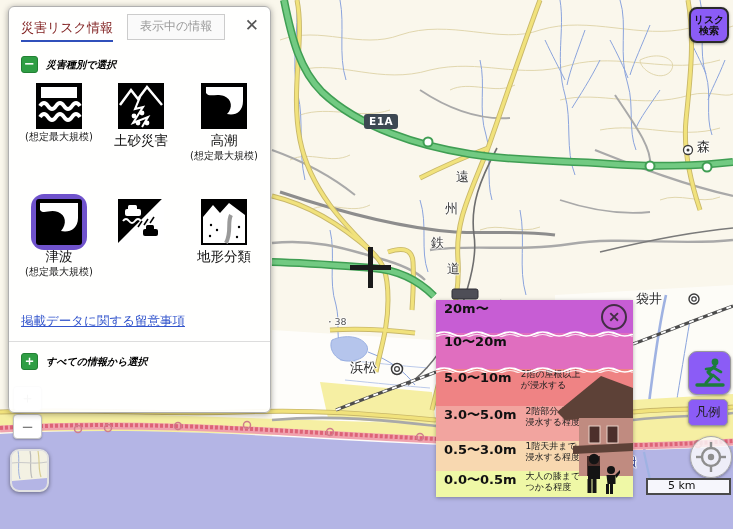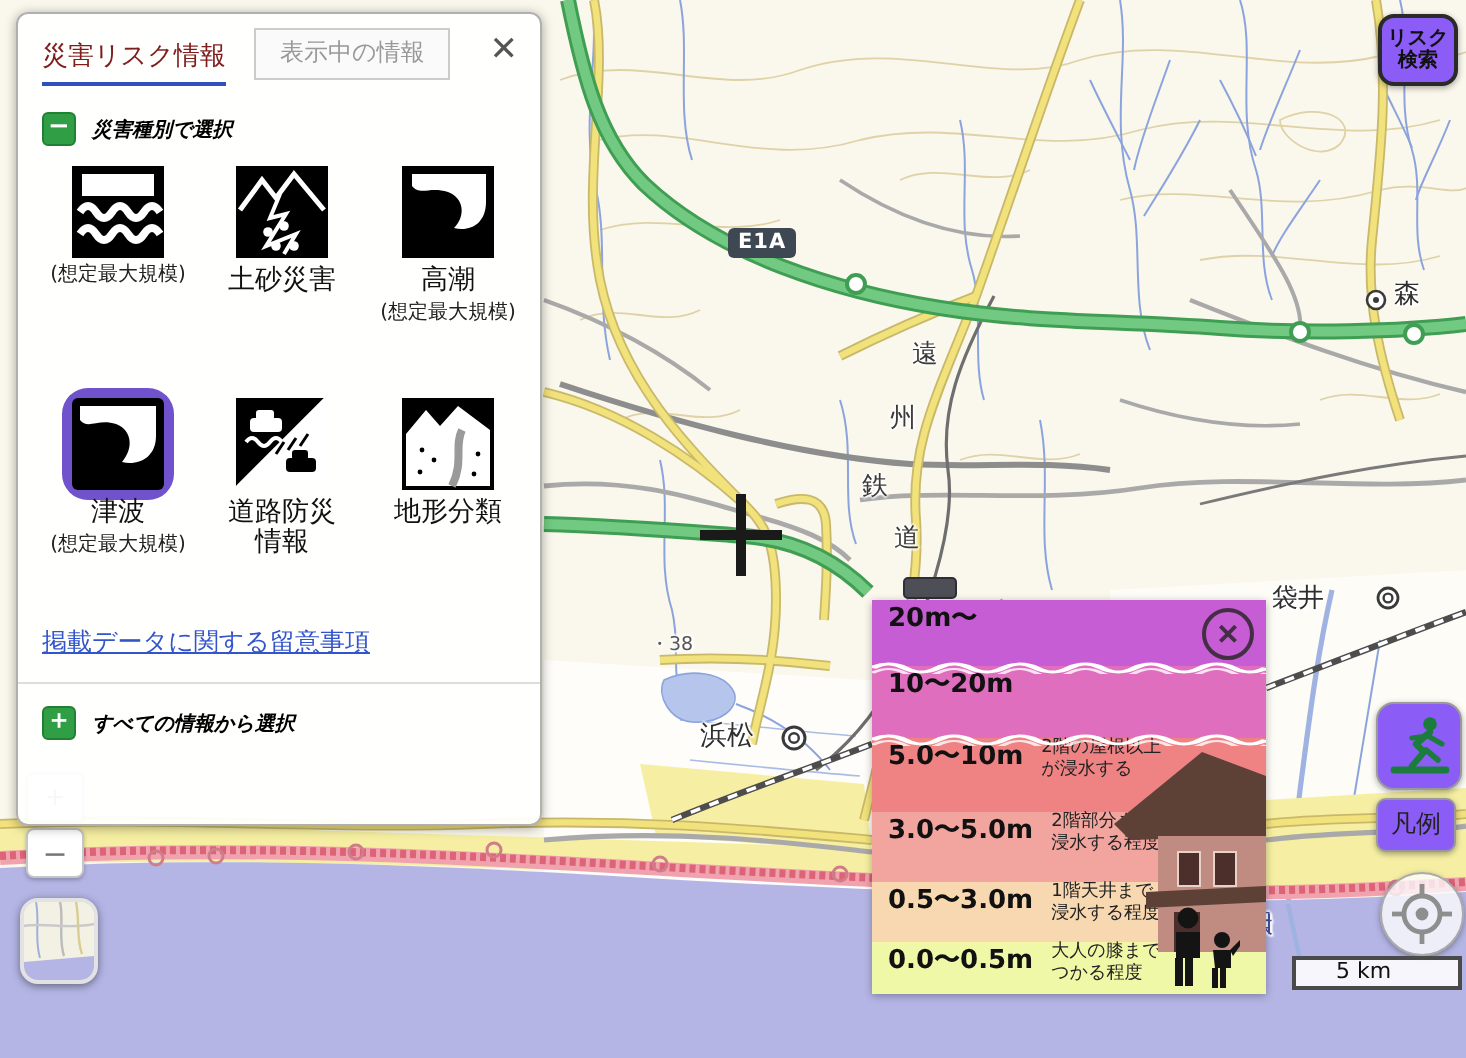--- a/index.html
+++ b/index.html
@@ -324,22 +324,20 @@
           <rect x="7" y="10" width="16" height="7" rx="2" fill="#fff"></rect>
           <rect x="10" y="6" width="9" height="5" rx="1.5" fill="#fff"></rect>
           <path d="M5,22 q3,-4 6,0 t6,0 t6,0" stroke="#fff" stroke-width="2" fill="none"></path>
           <rect x="25" y="30" width="15" height="7" rx="2" fill="#000"></rect>
           <rect x="28" y="26" width="8" height="5" rx="1.5" fill="#000"></rect>
           <line x1="24" y1="22" x2="20" y2="28" stroke="#000" stroke-width="1.5"></line>
           <line x1="30" y1="20" x2="26" y2="26" stroke="#000" stroke-width="1.5"></line>
           <line x1="36" y1="18" x2="32" y2="24" stroke="#000" stroke-width="1.5"></line>
         </svg>
       </div>
-      <div class="cell-label pre">道路防災
-情報</div>
       <div class="cell-sub"></div>
     </div>
 
     <div class="cell" style="left:176px; top:192px;">
       <div class="icon-wrap">
         <svg width="46" height="46" viewBox="0 0 46 46">
           <rect width="46" height="46" fill="#fff" stroke="#000" stroke-width="4"></rect>
           <path d="M2,18 L12,6 L19,14 L28,4 L44,16 L44,2 L2,2 Z" fill="#000"></path>
           <path d="M30,16 C26,24 31,32 25,44" stroke="#9a9a9a" stroke-width="4" fill="none"></path>
           <circle cx="10" cy="26" r="1.2" fill="#000"></circle>

